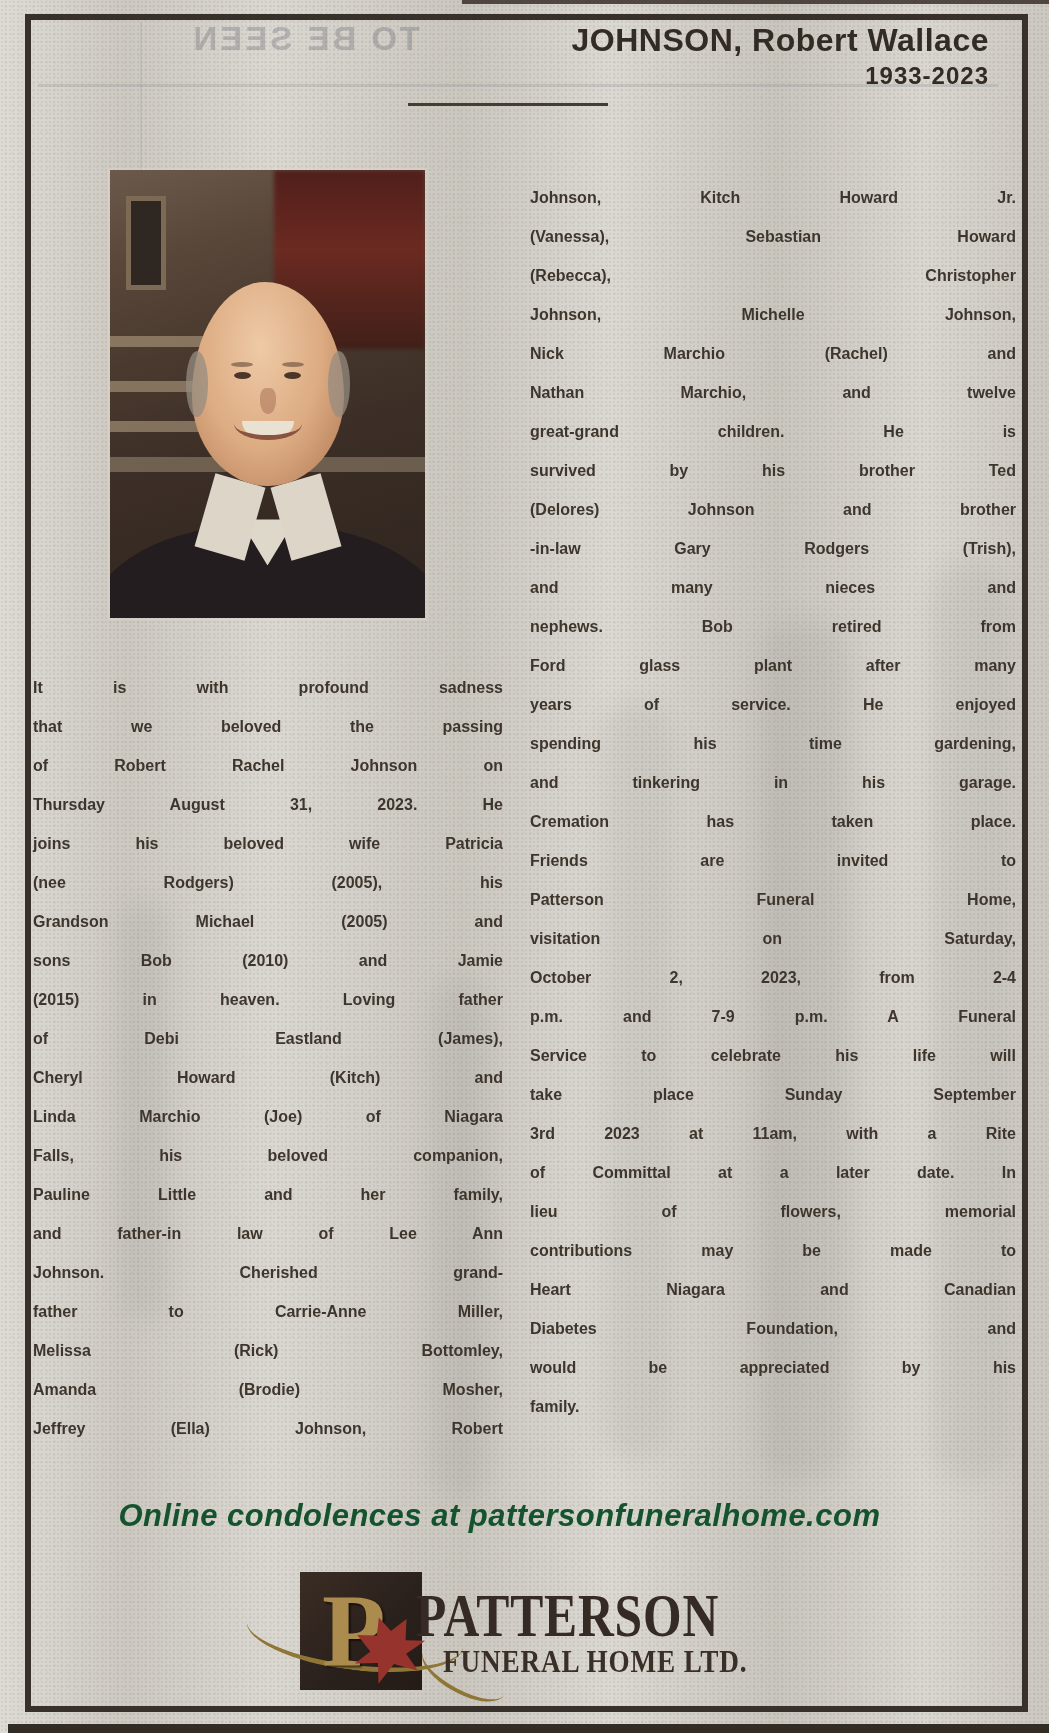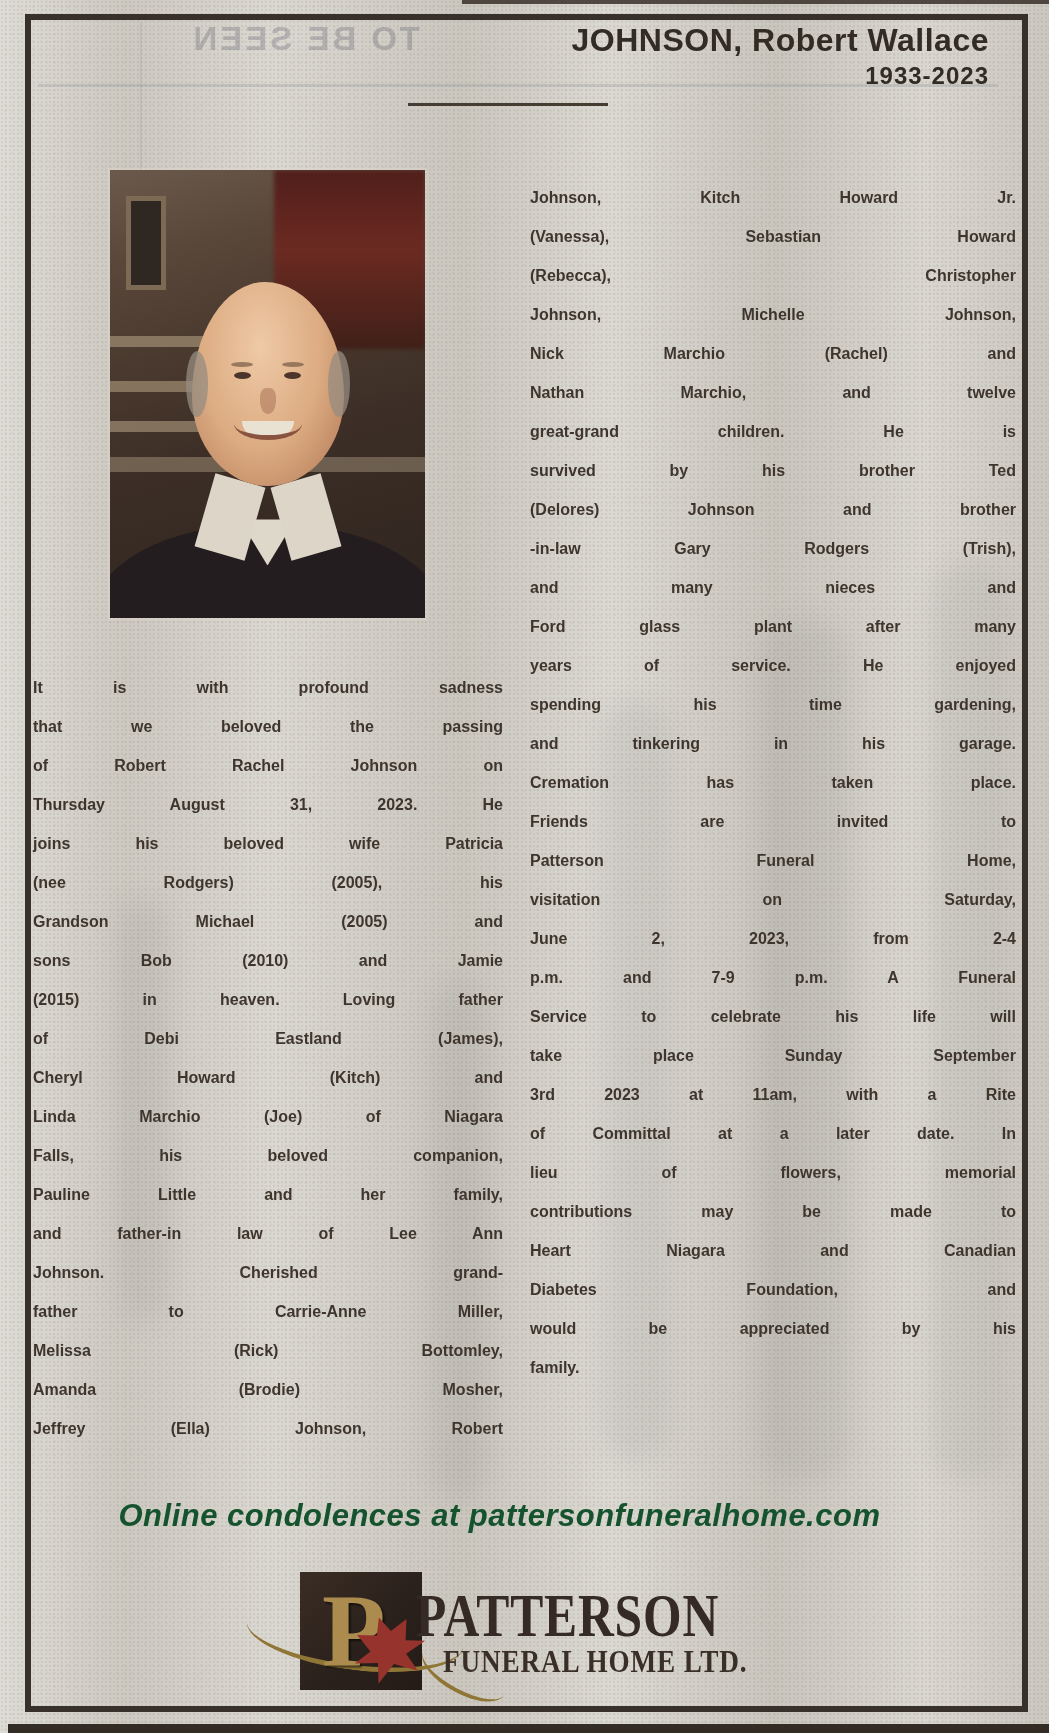--- a/index.html
+++ b/index.html
@@ -199,29 +199,30 @@
     <div class="tline">(Vanessa), Sebastian Howard</div>
     <div class="tline">(Rebecca), Christopher</div>
     <div class="tline">Johnson, Michelle Johnson,</div>
     <div class="tline">Nick Marchio (Rachel) and</div>
     <div class="tline">Nathan Marchio, and twelve</div>
     <div class="tline">great-grand children. He is</div>
     <div class="tline">survived by his brother Ted</div>
     <div class="tline">(Delores) Johnson and brother</div>
     <div class="tline">-in-law Gary Rodgers (Trish),</div>
     <div class="tline">and many nieces and</div>
+    <div class="tline">nephews. Bob retired from</div>
     <div class="tline">Ford glass plant after many</div>
     <div class="tline">years of service. He enjoyed</div>
     <div class="tline">spending his time gardening,</div>
     <div class="tline">and tinkering in his garage.</div>
     <div class="tline">Cremation has taken place.</div>
     <div class="tline">Friends are invited to</div>
     <div class="tline">Patterson Funeral Home,</div>
     <div class="tline">visitation on Saturday,</div>
-    <div class="tline">June 2, 2023, from 2-4</div>
+    <div class="tline">October 2, 2023, from 2-4</div>
     <div class="tline">p.m. and 7-9 p.m. A Funeral</div>
     <div class="tline">Service to celebrate his life will</div>
     <div class="tline">take place Sunday September</div>
     <div class="tline">3rd 2023 at 11am, with a Rite</div>
     <div class="tline">of Committal at a later date. In</div>
     <div class="tline">lieu of flowers, memorial</div>
     <div class="tline">contributions may be made to</div>
     <div class="tline">Heart Niagara and Canadian</div>
     <div class="tline">Diabetes Foundation, and</div>
     <div class="tline">would be appreciated by his</div>

